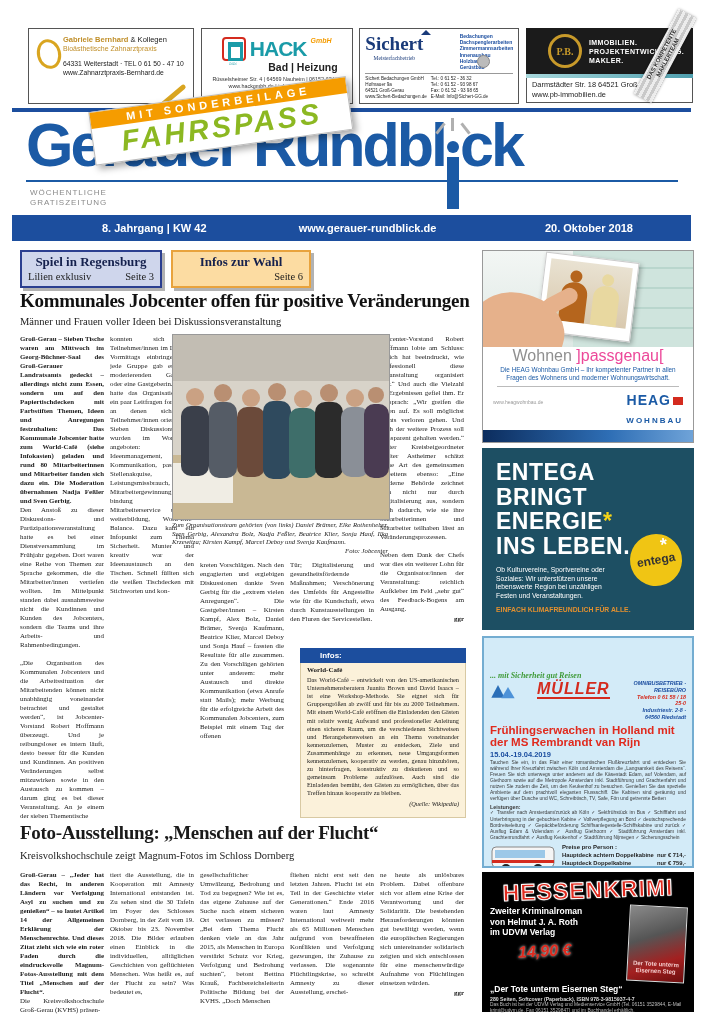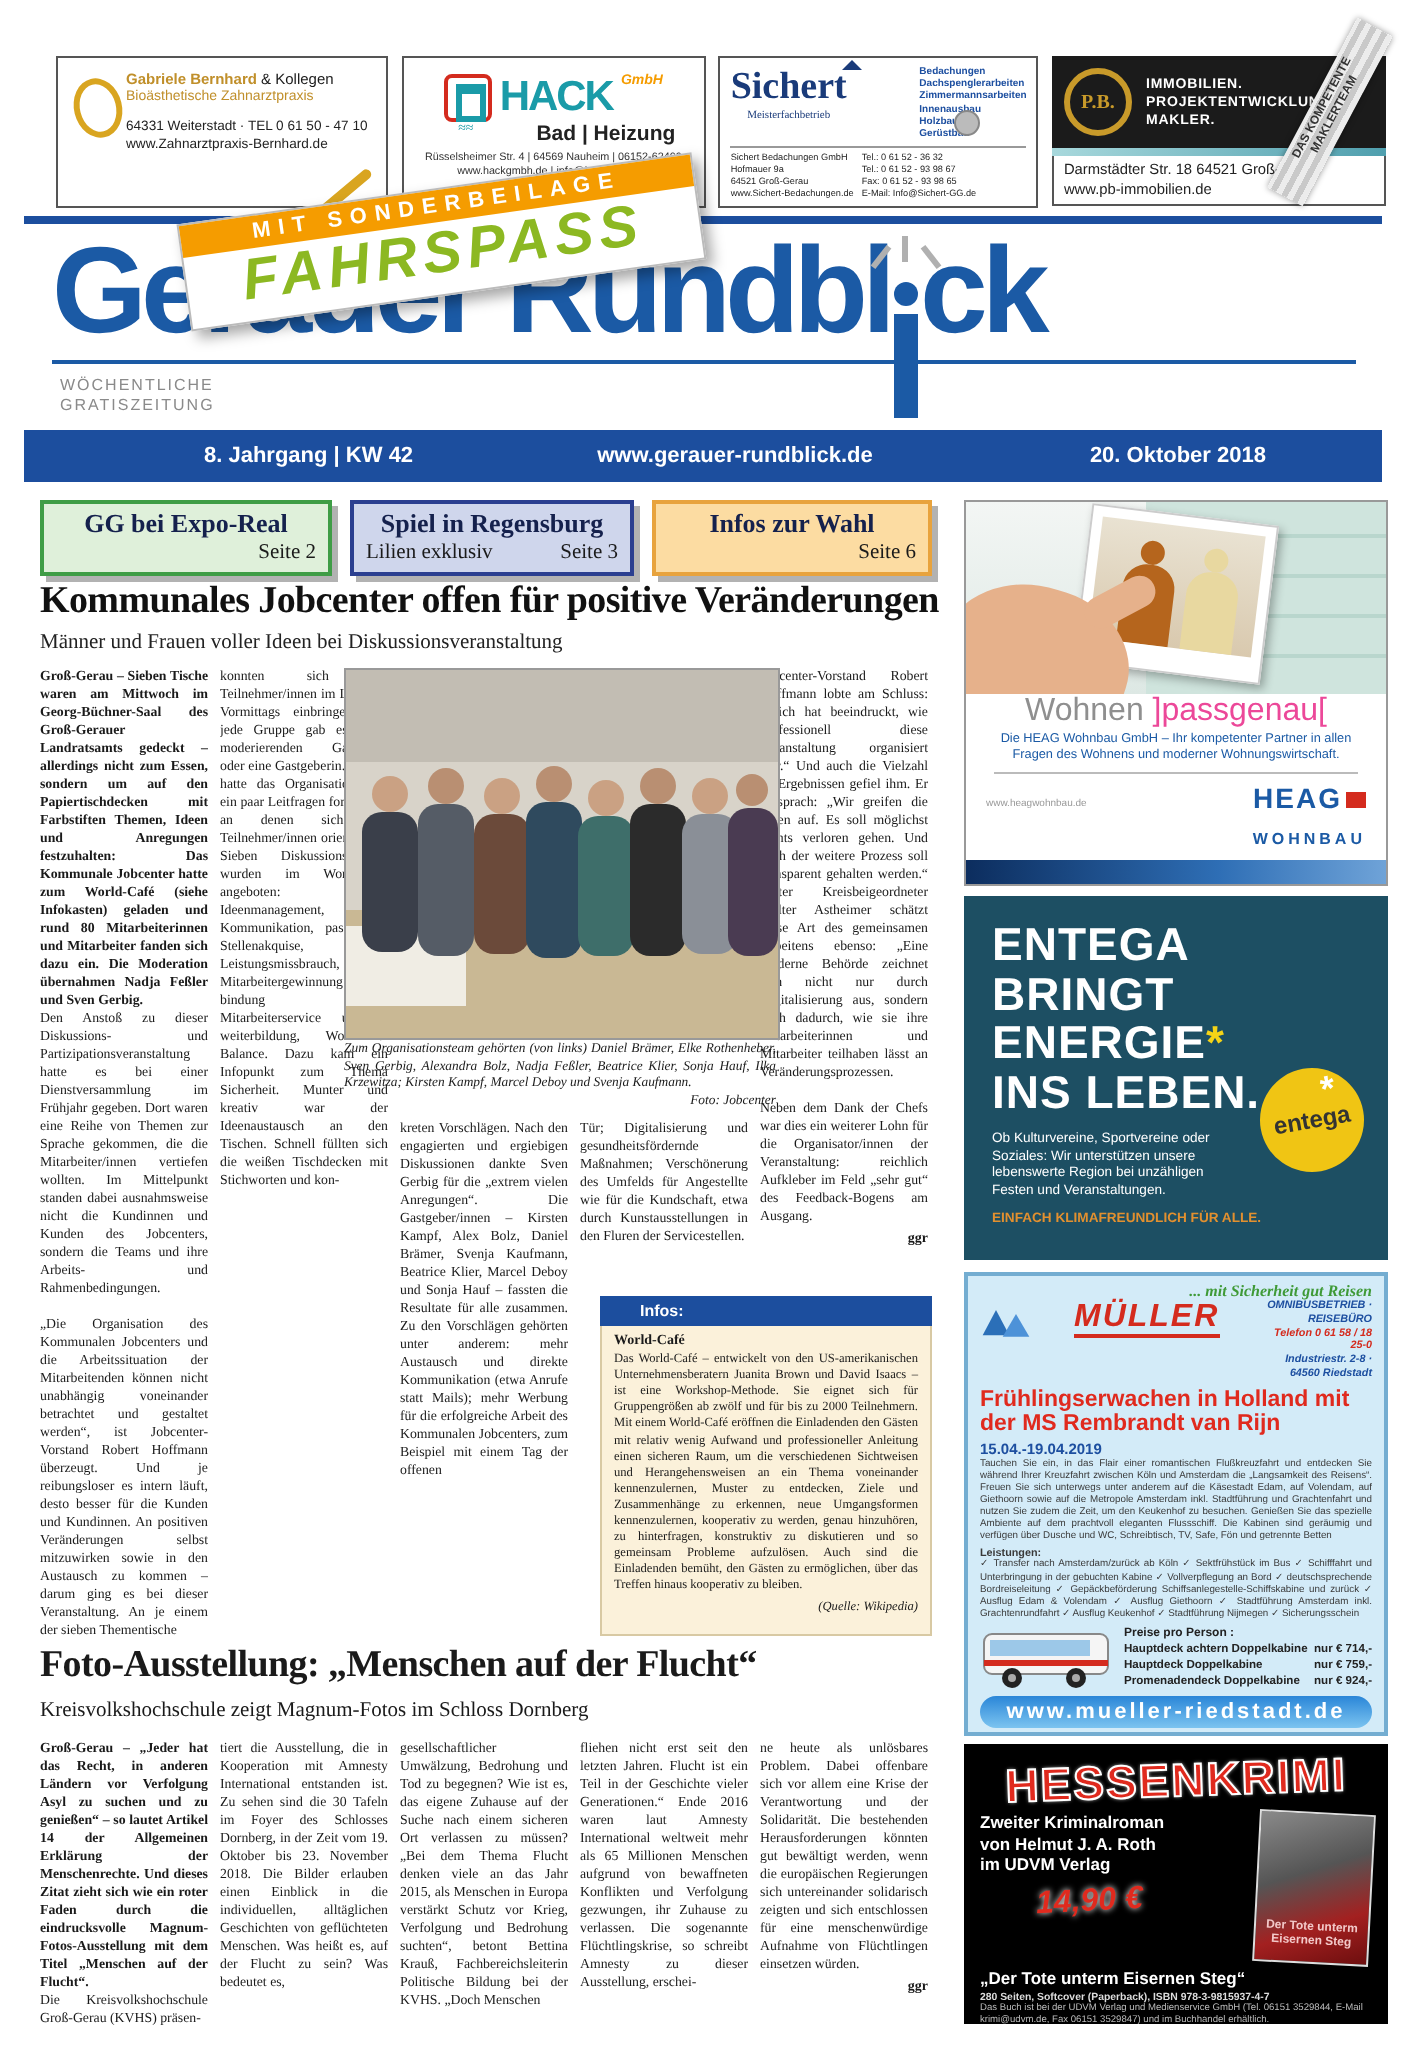--- a/index.html
+++ b/index.html
@@ -32,21 +32,21 @@
   .sich-top{display:flex;}
   .sich-brand{font-weight:bold;font-size:19px;color:#1a3b7a;position:relative;line-height:22px;}
   .sich-roof{position:absolute;top:-3px;left:56px;width:0;height:0;border-left:5px solid transparent;border-right:5px solid transparent;border-bottom:5px solid #1a3b7a;}
   .sich-meister{font-size:5.5px;color:#1a3b7a;text-align:center;}
   .sich-services{margin-left:auto;font-family:"Liberation Sans",sans-serif;font-weight:bold;font-size:5px;line-height:6.2px;color:#1d4fa0;white-space:pre-line;text-align:left;}
   .dach-badge{position:absolute;right:28px;top:26px;width:11px;height:11px;border-radius:50%;background:#bbb;border:1px solid #888;}
   .sich-bottom{display:flex;gap:4px;margin-top:3px;border-top:1px solid #999;padding-top:2px;}
   .sich-col{font-family:"Liberation Sans",sans-serif;font-size:4.6px;line-height:6px;color:#222;white-space:pre-line;}
   
   .tad-pb{width:167px;border:none;}
-  .pb-black{background:#1b1b1b;height:46px;display:flex;align-items:center;padding:0 6px;gap:7px;}
+  .pb-black{background:#1b1b1b;height:46px;display:flex;align-items:center;padding:0 22px;gap:7px;}
   .pb-circle{width:28px;height:28px;border:3px solid #c89a2a;border-radius:50%;color:#c89a2a;
              font-family:"Liberation Serif",serif;font-weight:bold;font-size:10px;display:flex;align-items:center;justify-content:center;flex:none;}
   .pb-services{color:#fff;font-family:"Liberation Sans",sans-serif;font-weight:bold;font-size:7px;line-height:9px;white-space:pre-line;letter-spacing:.4px;}
   .pb-stripe{height:4px;background:linear-gradient(90deg,#a8d8dc,#4f9fae);}
   .pb-addr{font-family:"Liberation Sans",sans-serif;font-size:7.4px;line-height:10px;color:#222;padding:2px 5px;border:1px solid #555;border-top:none;}
   .pb-ribbon{position:absolute;right:-20px;top:18px;width:96px;height:20px;
              background:repeating-linear-gradient(0deg,#ececec 0 3px,#c9c9c9 3px 6px);
              transform:rotate(-62deg);box-shadow:0 0 3px rgba(0,0,0,.4);
              display:flex;align-items:center;justify-content:center;
              font-family:"Liberation Sans",sans-serif;font-weight:bold;font-size:6px;line-height:7px;color:#333;text-align:center;}
@@ -155,21 +155,21 @@
   .ent-star{color:#f5d417;}
   .ent-body{font-size:6.8px;line-height:8.6px;margin-top:8px;width:120px;}
   .ent-claim{font-weight:bold;font-size:6.8px;color:#e2902f;margin-top:6px;}
   .ent-logo{position:absolute;right:12px;bottom:44px;width:52px;height:52px;background:#f0c514;border-radius:50%;
             transform:rotate(-10deg);display:flex;align-items:center;justify-content:center;
             color:#333;font-weight:bold;font-size:12px;}
   .ent-logo:before{content:"*";position:absolute;top:2px;right:12px;color:#fff;font-size:18px;font-weight:bold;}
 
   .ad-mueller{position:absolute;left:0;top:386px;width:212px;height:232px;background:#d3ebf8;border:2px solid #74add1;
               box-sizing:border-box;padding:3px 6px;font-family:"Liberation Sans",sans-serif;overflow:hidden;}
-  .m-slogan{font-family:"Liberation Serif",serif;font-style:italic;font-weight:bold;color:#3f9a37;font-size:8px;text-align:right;}
+  .m-slogan{font-family:"Liberation Serif",serif;font-style:italic;font-weight:bold;color:#3f9a37;font-size:8px;text-align:left;margin-top:30px;}
   .m-logorow{display:flex;align-items:flex-start;gap:19px;}
   .m-brand{color:#d42b1e;font-weight:bold;font-style:italic;font-size:16px;letter-spacing:1px;border-bottom:2px solid #d42b1e;line-height:17px;}
   .m-contact{margin-left:auto;text-align:right;font-weight:bold;font-style:italic;font-size:5.4px;line-height:6.8px;color:#1d4fa0;}
   .m-contact .ph{color:#d42b1e;}
   .m-headline{color:#e02a1e;font-weight:bold;font-size:11.5px;line-height:12px;margin-top:3px;}
   .m-date{color:#1d4fa0;font-weight:bold;font-size:7.5px;margin:2px 0 1px;}
   .m-body{font-size:4.9px;line-height:6.1px;color:#3a3a3a;text-align:justify;}
   .m-ll{font-weight:bold;font-size:5.4px;margin-top:2px;color:#3a3a3a;}
   .m-leist{font-size:4.9px;line-height:6.1px;color:#3a3a3a;text-align:justify;}
   .m-pricearea{display:flex;align-items:flex-end;margin-top:2px;gap:4px;}
@@ -291,24 +291,20 @@
     </div>
   </div>
 
   <div class="datebar">
     <span class="db-l">8. Jahrgang | KW 42</span>
     <span class="db-c">www.gerauer-rundblick.de</span>
     <span class="db-r">20. Oktober 2018</span>
   </div>
 
   <div class="teasers">
-    <div class="teaser t1">
-      <div class="t-title">GG bei Expo-Real</div>
-      <div class="t-page-only">Seite 2</div>
-    </div>
     <div class="teaser t2">
       <div class="t-title">Spiel in Regensburg</div>
       <div class="t-sub">
         <span>Lilien exklusiv</span>
         <span class="t-page">Seite 3</span>
       </div>
     </div>
     <div class="teaser t3">
       <div class="t-title">Infos zur Wahl</div>
       <div class="t-page-only">Seite 6</div>

